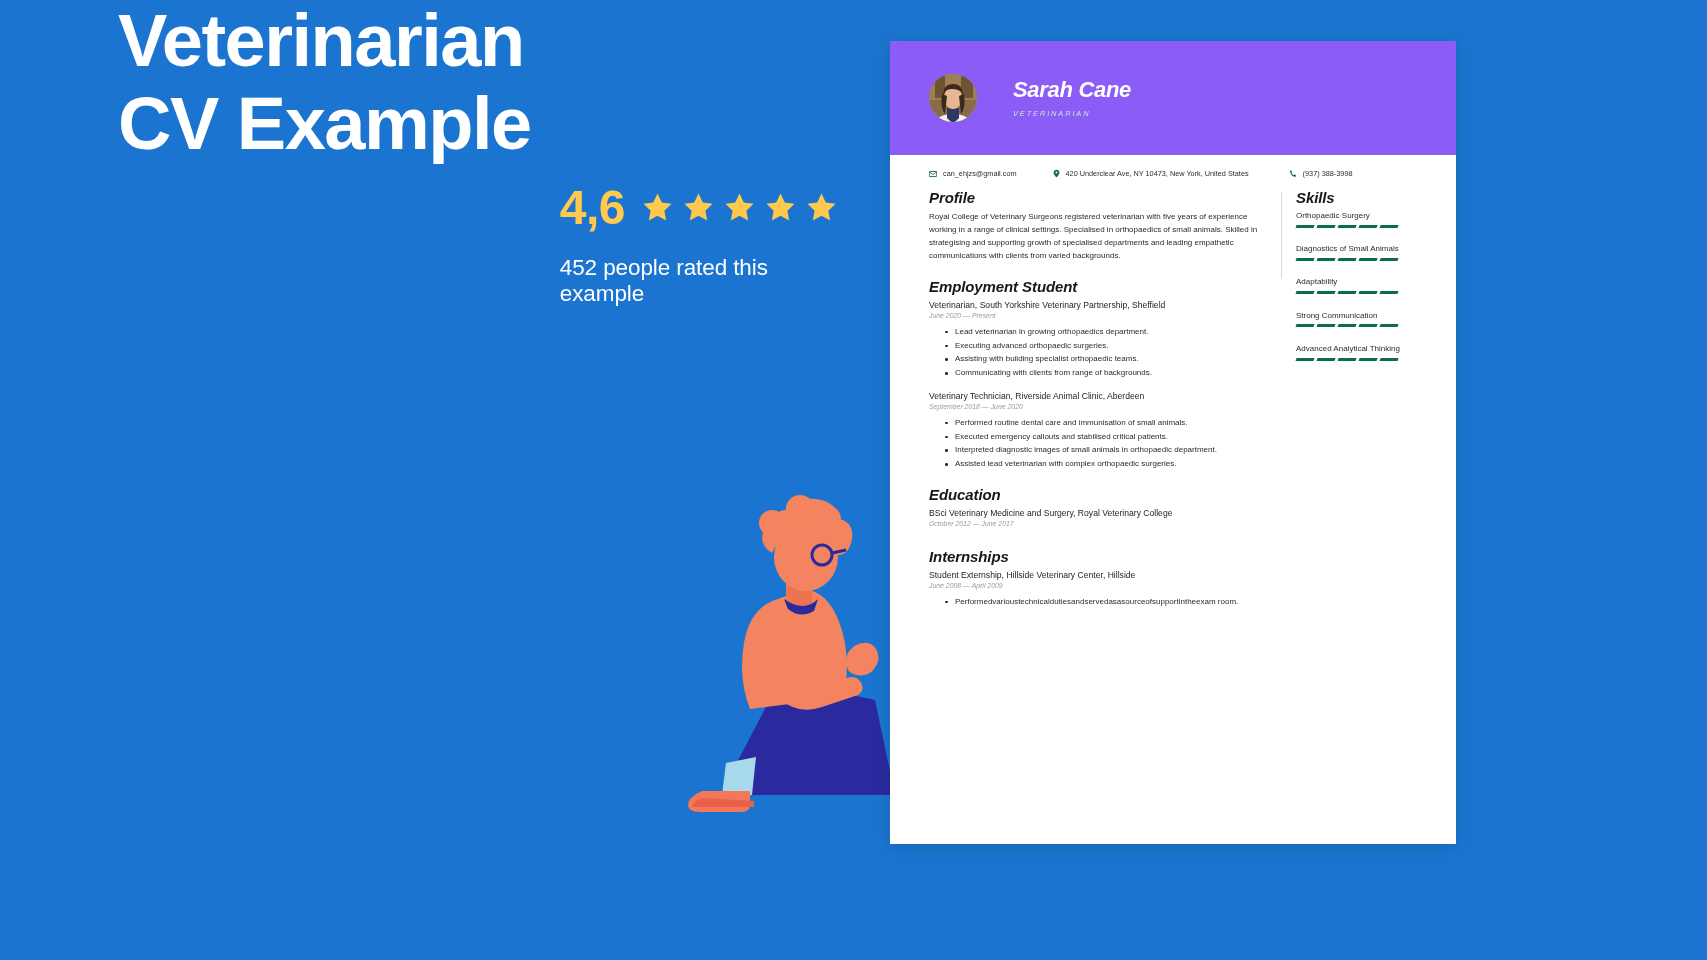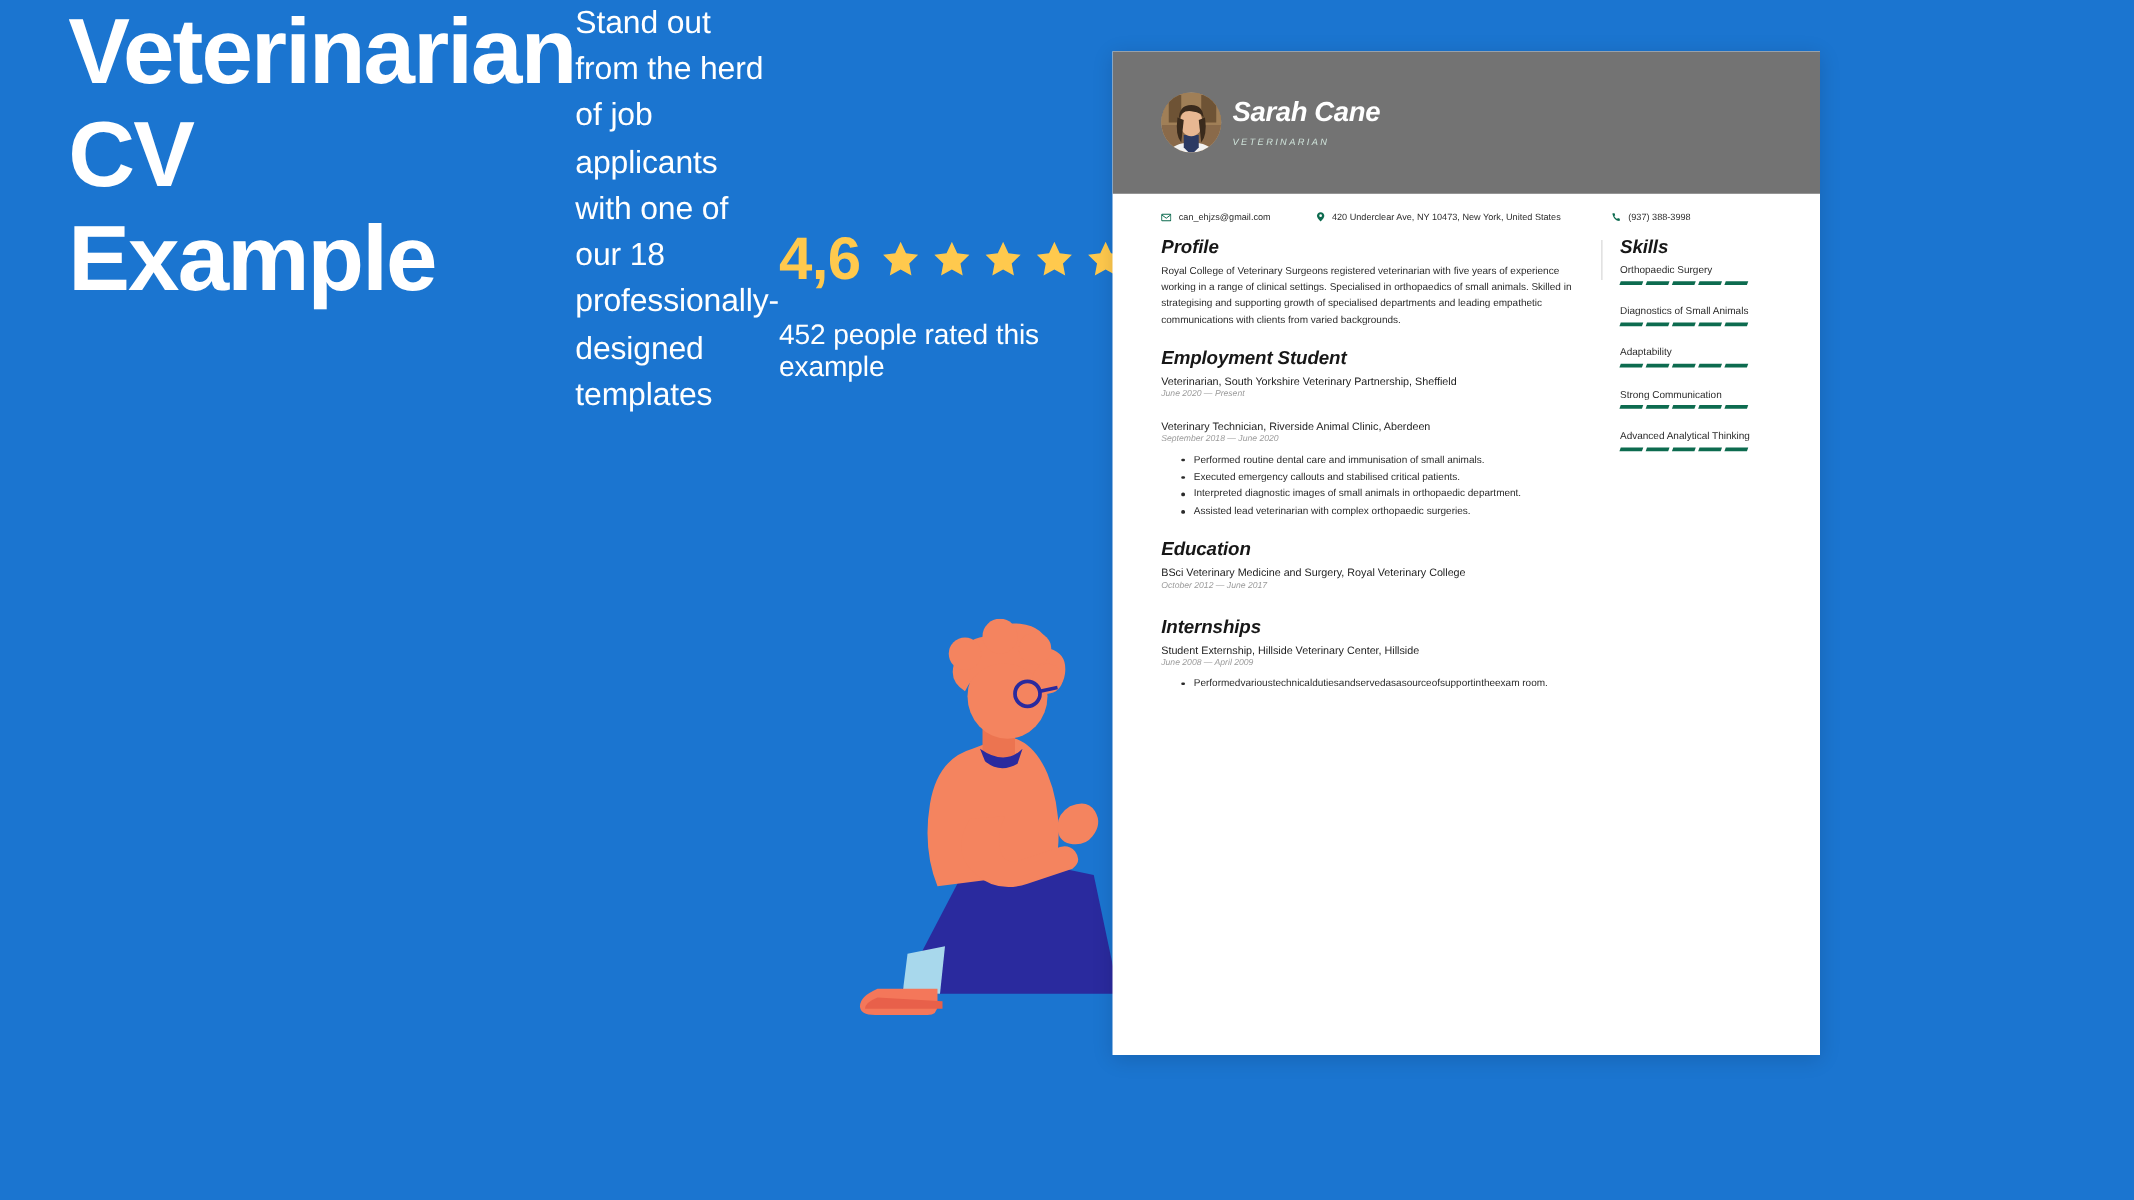--- a/index.html
+++ b/index.html
@@ -62,25 +62,25 @@
   
   .cv-doc {
     position: absolute;
     left: 890px; top: 41px;
     width: 566px; height: 803px;
     background: #ffffff;
     box-shadow: 0 3px 16px rgba(0,0,0,0.14);
     overflow: hidden;
   }
   .cv-header {
-    background: #737373;
+    background: #8b5cf6;
     height: 114px;
     display: flex; align-items: center;
     padding-left: 39px;
-    gap: 9px;
+    gap: 36px;
   }
   .avatar {
     width: 48px; height: 48px; border-radius: 50%;
     overflow: hidden; flex-shrink: 0;
     background: #c4a882;
     position: relative;
   }
   .avatar svg { display: block; width: 48px; height: 48px; }
   .cv-name {
     color: #ffffff;
@@ -180,21 +180,20 @@
     width: 18px; height: 3.4px;
     background: #0d6b4f;
     transform: skewX(-20deg);
   }
 </style>
 </head>
 <body>
 
 <section class="promo">
   <h1 class="promo-title">Veterinarian CV Example</h1>
-  <p class="promo-sub">Stand out from the herd of job applicants with one of our 18 professionally-designed templates</p>
 
   <div class="rating-block">
     <div class="rating-row">
       <span class="rating-score">4,6</span>
       <span class="stars">
         <span class="star">
           <svg viewBox="0 0 24 24" width="33" height="33">
               <path fill="#ffc94d" d="M12 1.8l3.1 6.6 7.1.95-5.2 5 1.3 7.1-6.3-3.5-6.3 3.5 1.3-7.1-5.2-5 7.1-.95z"></path>
             </svg>
         </span>
@@ -318,20 +317,26 @@
       <h2 class="sec-title">Profile</h2>
       <p class="para">Royal College of Veterinary Surgeons registered veterinarian with five years of experience working in a range of clinical settings. Specialised in orthopaedics of small animals. Skilled in strategising and supporting growth of specialised departments and leading empathetic communications with clients from varied backgrounds.</p>
 
       <div class="sec-gap"></div>
 
       <h2 class="sec-title">Employment Student</h2>
 
       <div>
         <div class="job-title">Veterinarian, South Yorkshire Veterinary Partnership, Sheffield</div>
         <div class="job-date">June 2020 — Present</div>
+        <ul class="bullets">
+          <li>Lead veterinarian in growing orthopaedics department.</li>
+          <li>Executing advanced orthopaedic surgeries.</li>
+          <li>Assisting with building specialist orthopaedic teams.</li>
+          <li>Communicating with clients from range of backgrounds.</li>
+        </ul>
       </div>
 
       <div class="entry-gap"></div>
 
       <div>
         <div class="job-title">Veterinary Technician, Riverside Animal Clinic, Aberdeen</div>
         <div class="job-date">September 2018 — June 2020</div>
         <ul class="bullets">
           <li>Performed routine dental care and immunisation of small animals.</li>
           <li>Executed emergency callouts and stabilised critical patients.</li>

